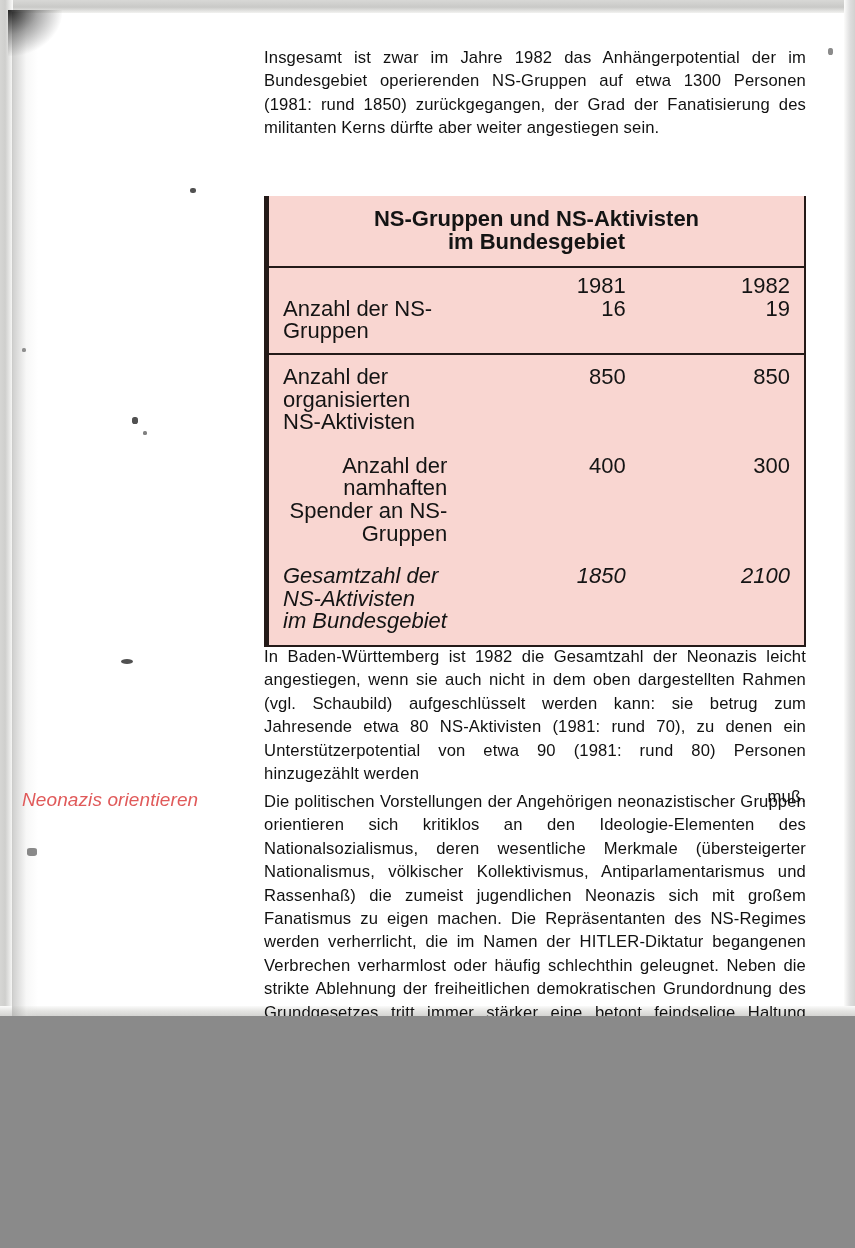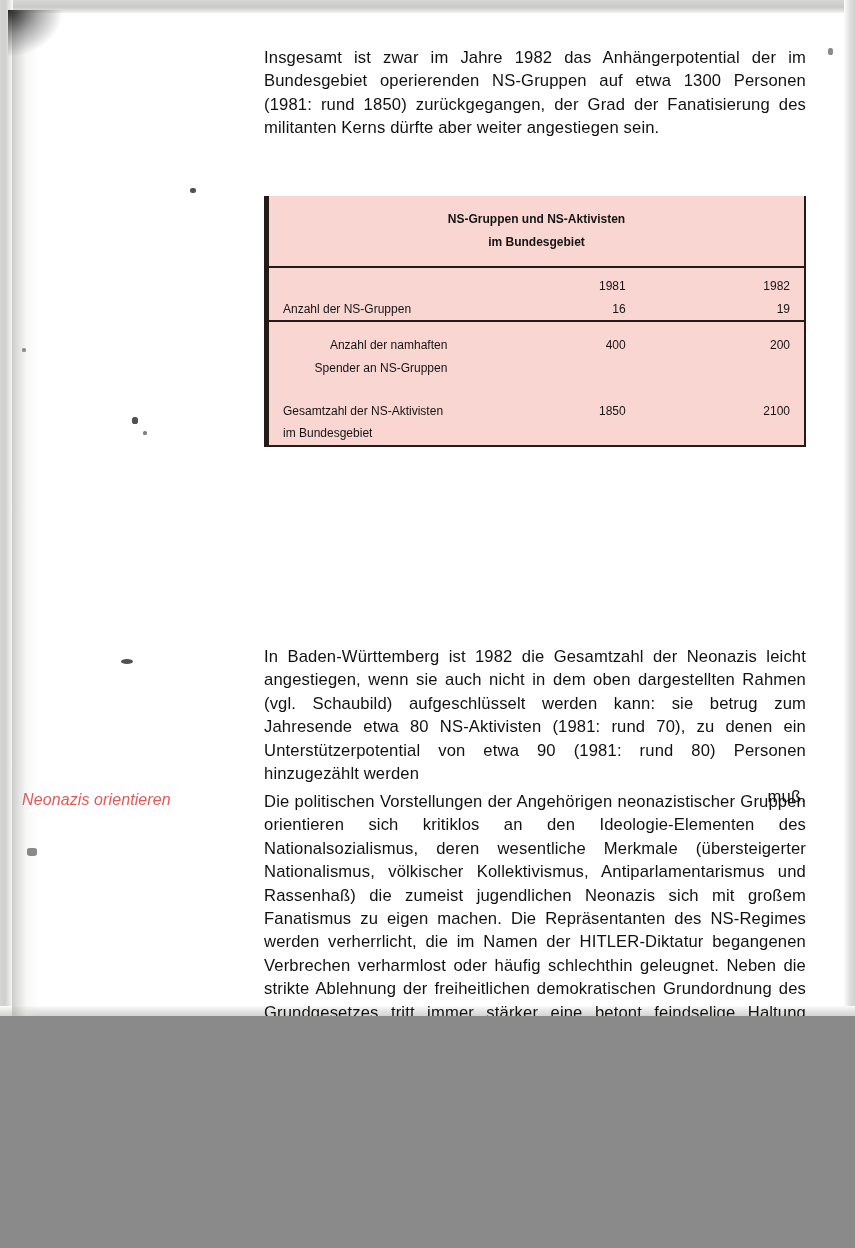--- a/index.html
+++ b/index.html
@@ -68,21 +68,21 @@
   #intro { top: 46px; }
   #after-table { top: 645px; }
   #main-text { top: 790px; }
 
   
   .margin-note {
     position: absolute;
     left: 22px;
     top: 789px;
     width: 225px;
-    font-size: 16px;
+    font-size: 19px;
     line-height: 21px;
     font-style: italic;
     color: #e05a5a;
     letter-spacing: 0.1px;
   }
 
   
   .page-number {
     position: absolute;
     left: 215px;
@@ -104,40 +104,40 @@
   }
   .tbl {
     width: 100%;
     border-collapse: collapse;
     table-layout: fixed;
   }
   .tbl td {
     padding: 0;
     vertical-align: top;
     color: #141414;
-    font-size: 12px;
+    font-size: 22px;
     line-height: 22.6px;
   }
   .c-label { width: 340px; padding-left: 14px !important; }
   .c-y1 { width: 104px; text-align: right; }
   .c-y2 { width: 84px; text-align: right; padding-right: 14px !important; }
 
   tr.rule-below > td { border-bottom: 2.5px solid #241a18; }
 
   .title-cell {
     text-align: center;
     font-weight: bold;
     font-size: 17.4px;
     line-height: 23.5px;
     padding: 12px 10px 13px 10px !important;
   }
-  .pad-first td { padding-top: 9px; padding-bottom: 0; }
+  .pad-first td { padding-top: 9px; padding-bottom: 10px; }
   .pad-mid td { padding-top: 11px; padding-bottom: 9px; }
   .pad-mid-2 td { padding-top: 12px; padding-bottom: 9px; text-align: right; }
-  .pad-total td { padding-top: 11px; padding-bottom: 0; }
+  .pad-total td { padding-top: 11px; padding-bottom: 12px; font-style: italic; }
   .spacer-top td { height: 7px; }
 
   .yearrow td { padding-bottom: 0; }
   .num-under { padding-top: 0 !important; }
   .two-line { white-space: pre-line; }
   .val-bottom { vertical-align: bottom; }
 </style>
 </head>
 <body>
 
@@ -185,26 +185,32 @@
           <td class="c-y1">1981</td>
           <td class="c-y2">1982</td>
         </tr>
 
         <tr class="rule-below pad-first">
           <td class="c-label num-under">Anzahl der NS-Gruppen</td>
           <td class="c-y1 num-under">16</td>
           <td class="c-y2 num-under">19</td>
         </tr>
 
+        <tr class="pad-mid">
+          <td class="c-label two-line">Anzahl der organisierten
+NS-Aktivisten</td>
+          <td class="c-y1 val-bottom">850</td>
+          <td class="c-y2 val-bottom">850</td>
+        </tr>
 
         <tr class="pad-mid-2">
           <td class="c-label two-line">Anzahl der namhaften
 Spender an NS-Gruppen</td>
           <td class="c-y1 val-bottom">400</td>
-          <td class="c-y2 val-bottom">200</td>
+          <td class="c-y2 val-bottom">300</td>
         </tr>
 
 
         <tr class="rule-below pad-total">
           <td class="c-label two-line">Gesamtzahl der NS-Aktivisten
 im Bundesgebiet</td>
           <td class="c-y1 val-bottom">1850</td>
           <td class="c-y2 val-bottom">2100</td>
         </tr>
       </tbody>

